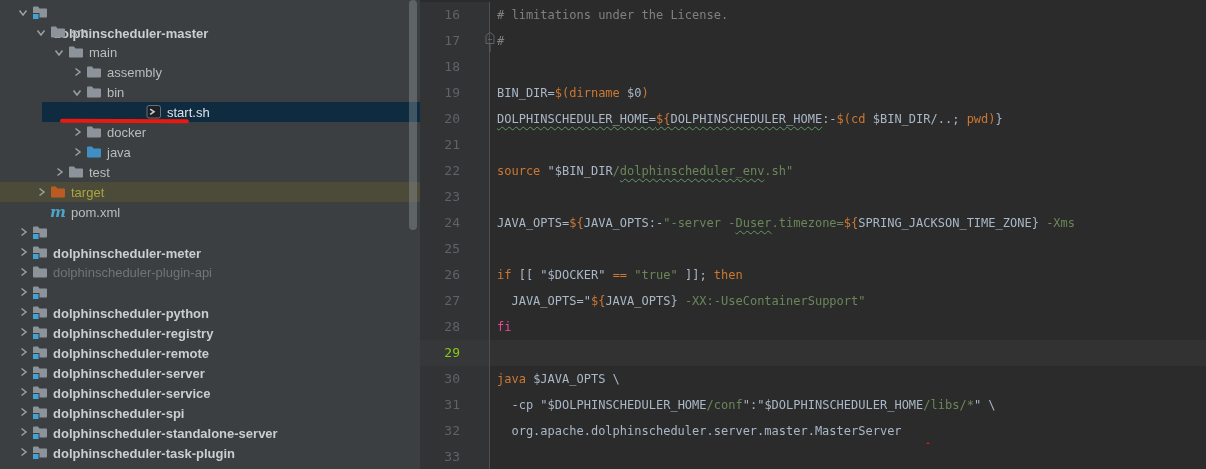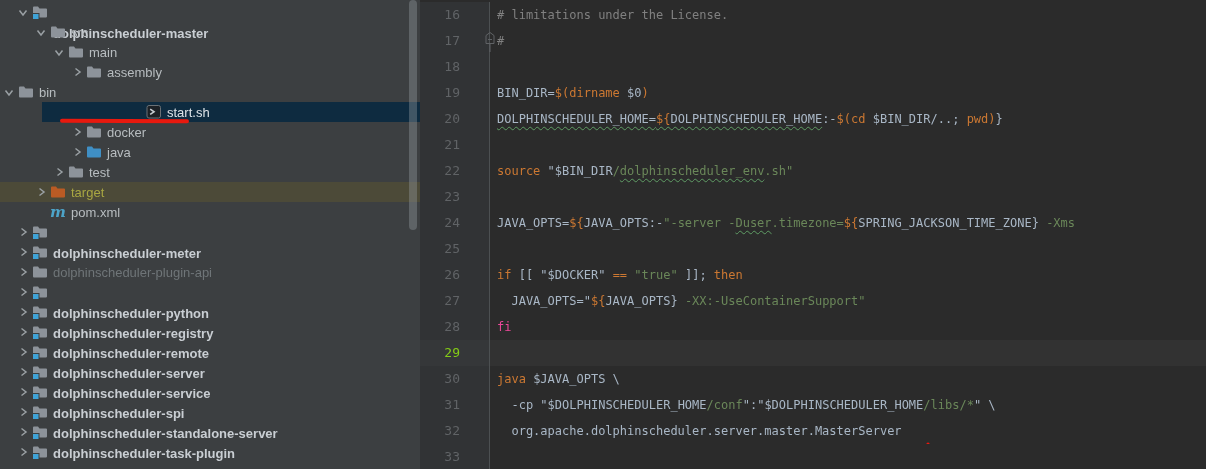--- a/index.html
+++ b/index.html
@@ -95,21 +95,21 @@
             <polyline points="4.5,2.5 9,6 4.5,9.5" fill="none" stroke="#9aa0a4" stroke-width="1.5"></polyline>
           </svg>
         </span>
         <span class="ticon">
           <svg width="16" height="16" viewBox="0 0 16 16" xmlns="http://www.w3.org/2000/svg">
             <path d="M1 3.4C1 2.9 1.4 2.5 1.9 2.5H6L7.5 4.4H14.1C14.6 4.4 15 4.8 15 5.3V12.6C15 13.1 14.6 13.5 14.1 13.5H1.9C1.4 13.5 1 13.1 1 12.6Z" fill="#8d939a"></path>
           </svg>
         </span>
         <span class="tlabel plain">assembly</span>
       </div>
-      <div class="trow" style="">
+      <div class="trow" style="padding-left: 68px;">
         <span class="arrow">
           <svg width="12" height="12" viewBox="0 0 12 12" xmlns="http://www.w3.org/2000/svg">
             <polyline points="2.5,4.5 6,9 9.5,4.5" fill="none" stroke="#9aa0a4" stroke-width="1.5"></polyline>
           </svg>
         </span>
         <span class="ticon">
           <svg width="16" height="16" viewBox="0 0 16 16" xmlns="http://www.w3.org/2000/svg">
             <path d="M1 3.4C1 2.9 1.4 2.5 1.9 2.5H6L7.5 4.4H14.1C14.6 4.4 15 4.8 15 5.3V12.6C15 13.1 14.6 13.5 14.1 13.5H1.9C1.4 13.5 1 13.1 1 12.6Z" fill="#8d939a"></path>
           </svg>
         </span>

